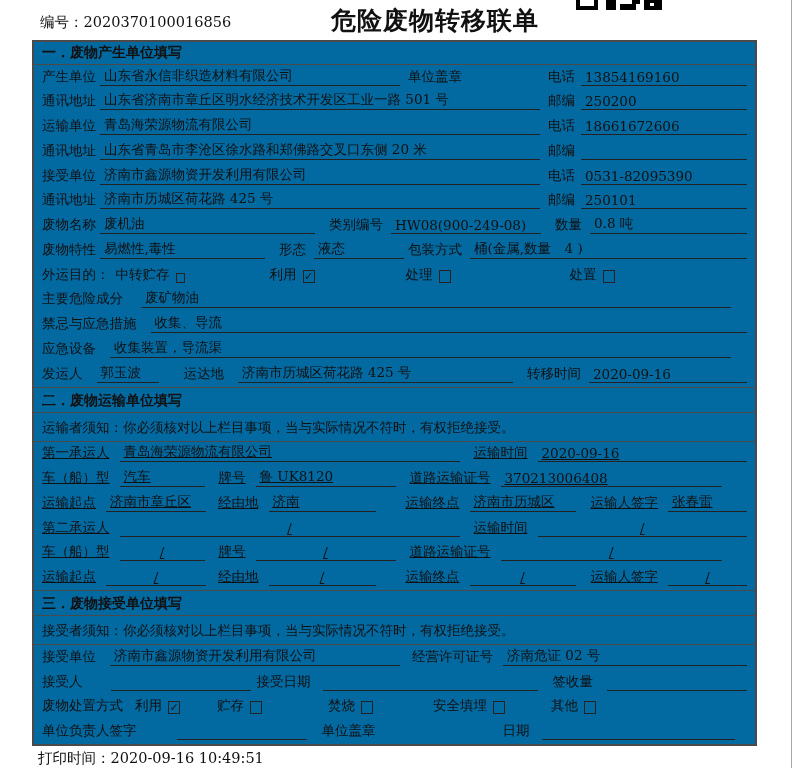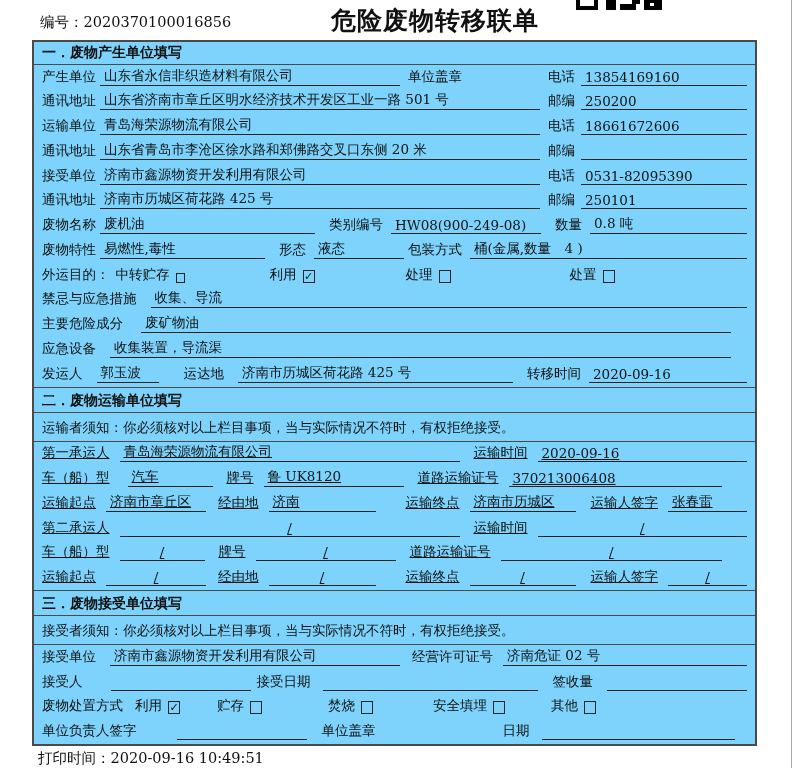--- a/index.html
+++ b/index.html
@@ -21,21 +21,21 @@
   .qr .q3 { left: 44px; top: 4px; width: 16px; height: 6px; }
   .qr .q4 { left: 56px; top: 0; width: 8px; height: 4px; }
   .qr .q5 { left: 68px; top: 0; width: 18px; height: 10px; }
   .qr .q6 { left: 74px; top: 3px; width: 4px; height: 3px; background: #fff; }
   .page-edge { position: absolute; left: 791px; top: 0; width: 1px; height: 768px; background: #a8a8a8; }
   
   #tbl {
     position: absolute; left: 32px; top: 40px; width: 725px; height: 706px;
     border: 2px solid #4a4a4a;
     display: flex; flex-direction: column;
-    background: #7dd3fc;
+    background: #0369a1;
   }
   .sech { flex: none; height: 23px; padding: 2px 8px 0; font-size: 14px; font-weight: 700;
           border-bottom: 1.5px solid #4a4a4a; white-space: nowrap; }
   .bt   { border-top: 1.5px solid #4a4a4a; height: 26px; padding-top: 4px; }
   .notice { flex: none; height: 29px; padding: 6px 8px 0; font-size: 13.5px;
             border-bottom: 1.5px solid #4a4a4a; white-space: nowrap; }
   .rows { display: flex; flex-direction: column; min-height: 0; }
   .r13 { flex: 13; } .r6 { flex: 6; text-decoration: underline; } .r4 { flex: 4; }
   .row { flex: 1; display: flex; align-items: flex-end; padding: 0 8px 4px; font-size: 13.5px; min-height: 0; }
   .lb  { white-space: nowrap; flex: none; }
@@ -136,27 +136,27 @@
       <span class="cb" style="width:9px;height:10px;font-size:9px;line-height:8px"></span>
       <span class="lb" style="margin-left:85px">利用</span>
       <span class="cb">✓</span>
       <span class="lb" style="margin-left:91px">处理</span>
       <span class="cb"></span>
       <span class="lb" style="margin-left:119px">处置</span>
       <span class="cb"></span>
     </div>
 
     <div class="row">
+      <span class="lb">主要危险成分</span>
+      <span class="u fx" style="margin-left:18px;margin-right:16px">废矿物油</span>
+    </div>
+
+    <div class="row">
       <span class="lb">禁忌与应急措施</span>
       <span class="u fx" style="margin-left:14px">收集、导流</span>
-    </div>
-
-    <div class="row">
-      <span class="lb">主要危险成分</span>
-      <span class="u fx" style="margin-left:18px;margin-right:16px">废矿物油</span>
     </div>
 
     <div class="row">
       <span class="lb">应急设备</span>
       <span class="u fx" style="margin-left:14px;margin-right:16px">收集装置，导流渠</span>
     </div>
 
     <div class="row">
       <span class="lb">发运人</span>
       <span class="u" style="width:62px;margin-left:14px">郭玉波</span>
@@ -173,21 +173,21 @@
 
     <div class="row">
       <span class="lb">第一承运人</span>
       <span class="u" style="width:340px;margin-left:10px">青岛海荣源物流有限公司</span>
       <span class="lb" style="margin-left:14px">运输时间</span>
       <span class="u fx" style="margin-left:10px">2020-09-16</span>
     </div>
 
     <div class="row">
       <span class="lb">车（船）型</span>
-      <span class="u" style="width:85px;margin-left:18px">汽车</span>
+      <span class="u" style="width:85px;margin-left:10px">汽车</span>
       <span class="lb" style="margin-left:14px">牌号</span>
       <span class="u" style="width:140px;margin-left:10px">鲁 UK8120</span>
       <span class="lb" style="margin-left:14px">道路运输证号</span>
       <span class="u fx" style="margin-left:10px;margin-right:25px">370213006408</span>
     </div>
 
     <div class="row">
       <span class="lb">运输起点</span>
       <span class="u" style="width:100px;margin-left:10px">济南市章丘区</span>
       <span class="lb" style="margin-left:12px">经由地</span>

